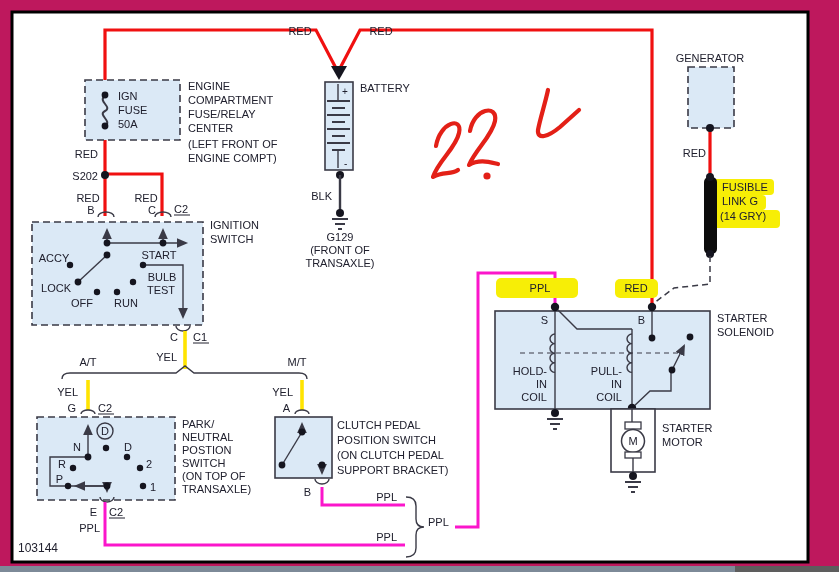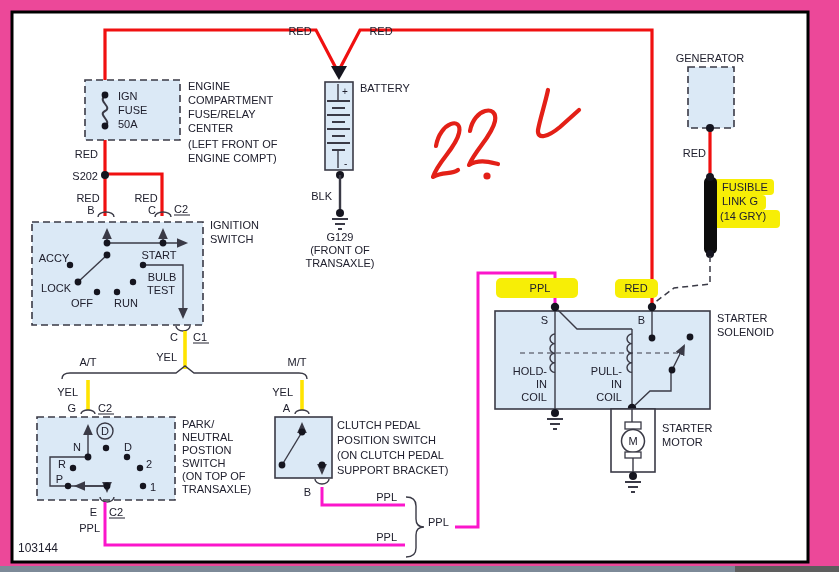--- a/index.html
+++ b/index.html
@@ -1,16 +1,16 @@
 <!DOCTYPE html>
 <html><head>
 <meta charset="utf-8">
 <style>
   html,body{margin:0;padding:0;background:#ffffff;}
-  .stage{position:relative;width:839px;height:572px;background:#ec4899;overflow:hidden;
+  .stage{position:relative;width:839px;height:572px;background:#be185d;overflow:hidden;
          font-family:"Liberation Sans",sans-serif;}
   svg text{font-family:"Liberation Sans",sans-serif;font-size:11px;fill:#20202e;}
   text.tm{text-anchor:middle;}
   text.te{text-anchor:end;}
   text.big{font-size:12px;}
   .wire-red{stroke:#f01010;stroke-width:3.2;fill:none;}
   .wire-yel{stroke:#ffe400;stroke-width:3.6;fill:none;}
   .wire-ppl{stroke:#fb16cb;stroke-width:3;fill:none;}
   .wire-blk{stroke:#3a3a46;stroke-width:2.4;fill:none;}
   .ln{stroke:#3a3a46;stroke-width:1.4;fill:none;}

